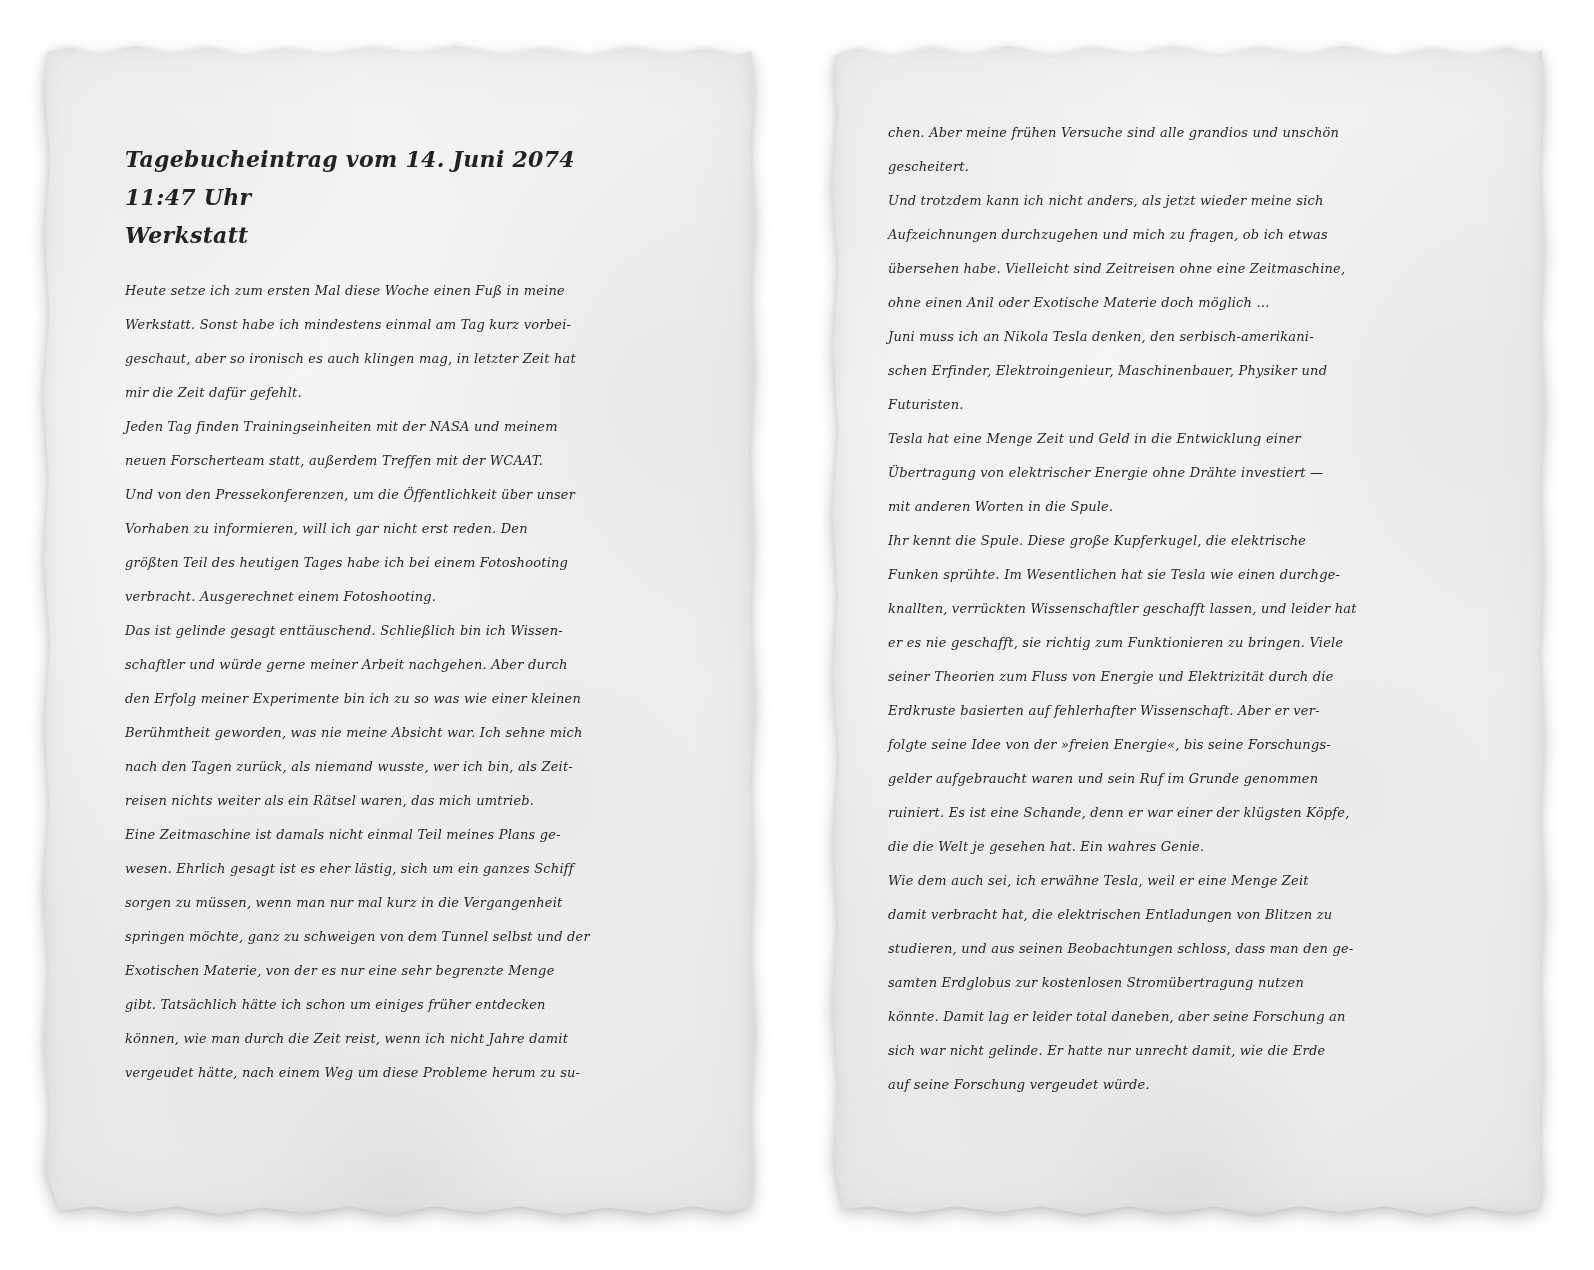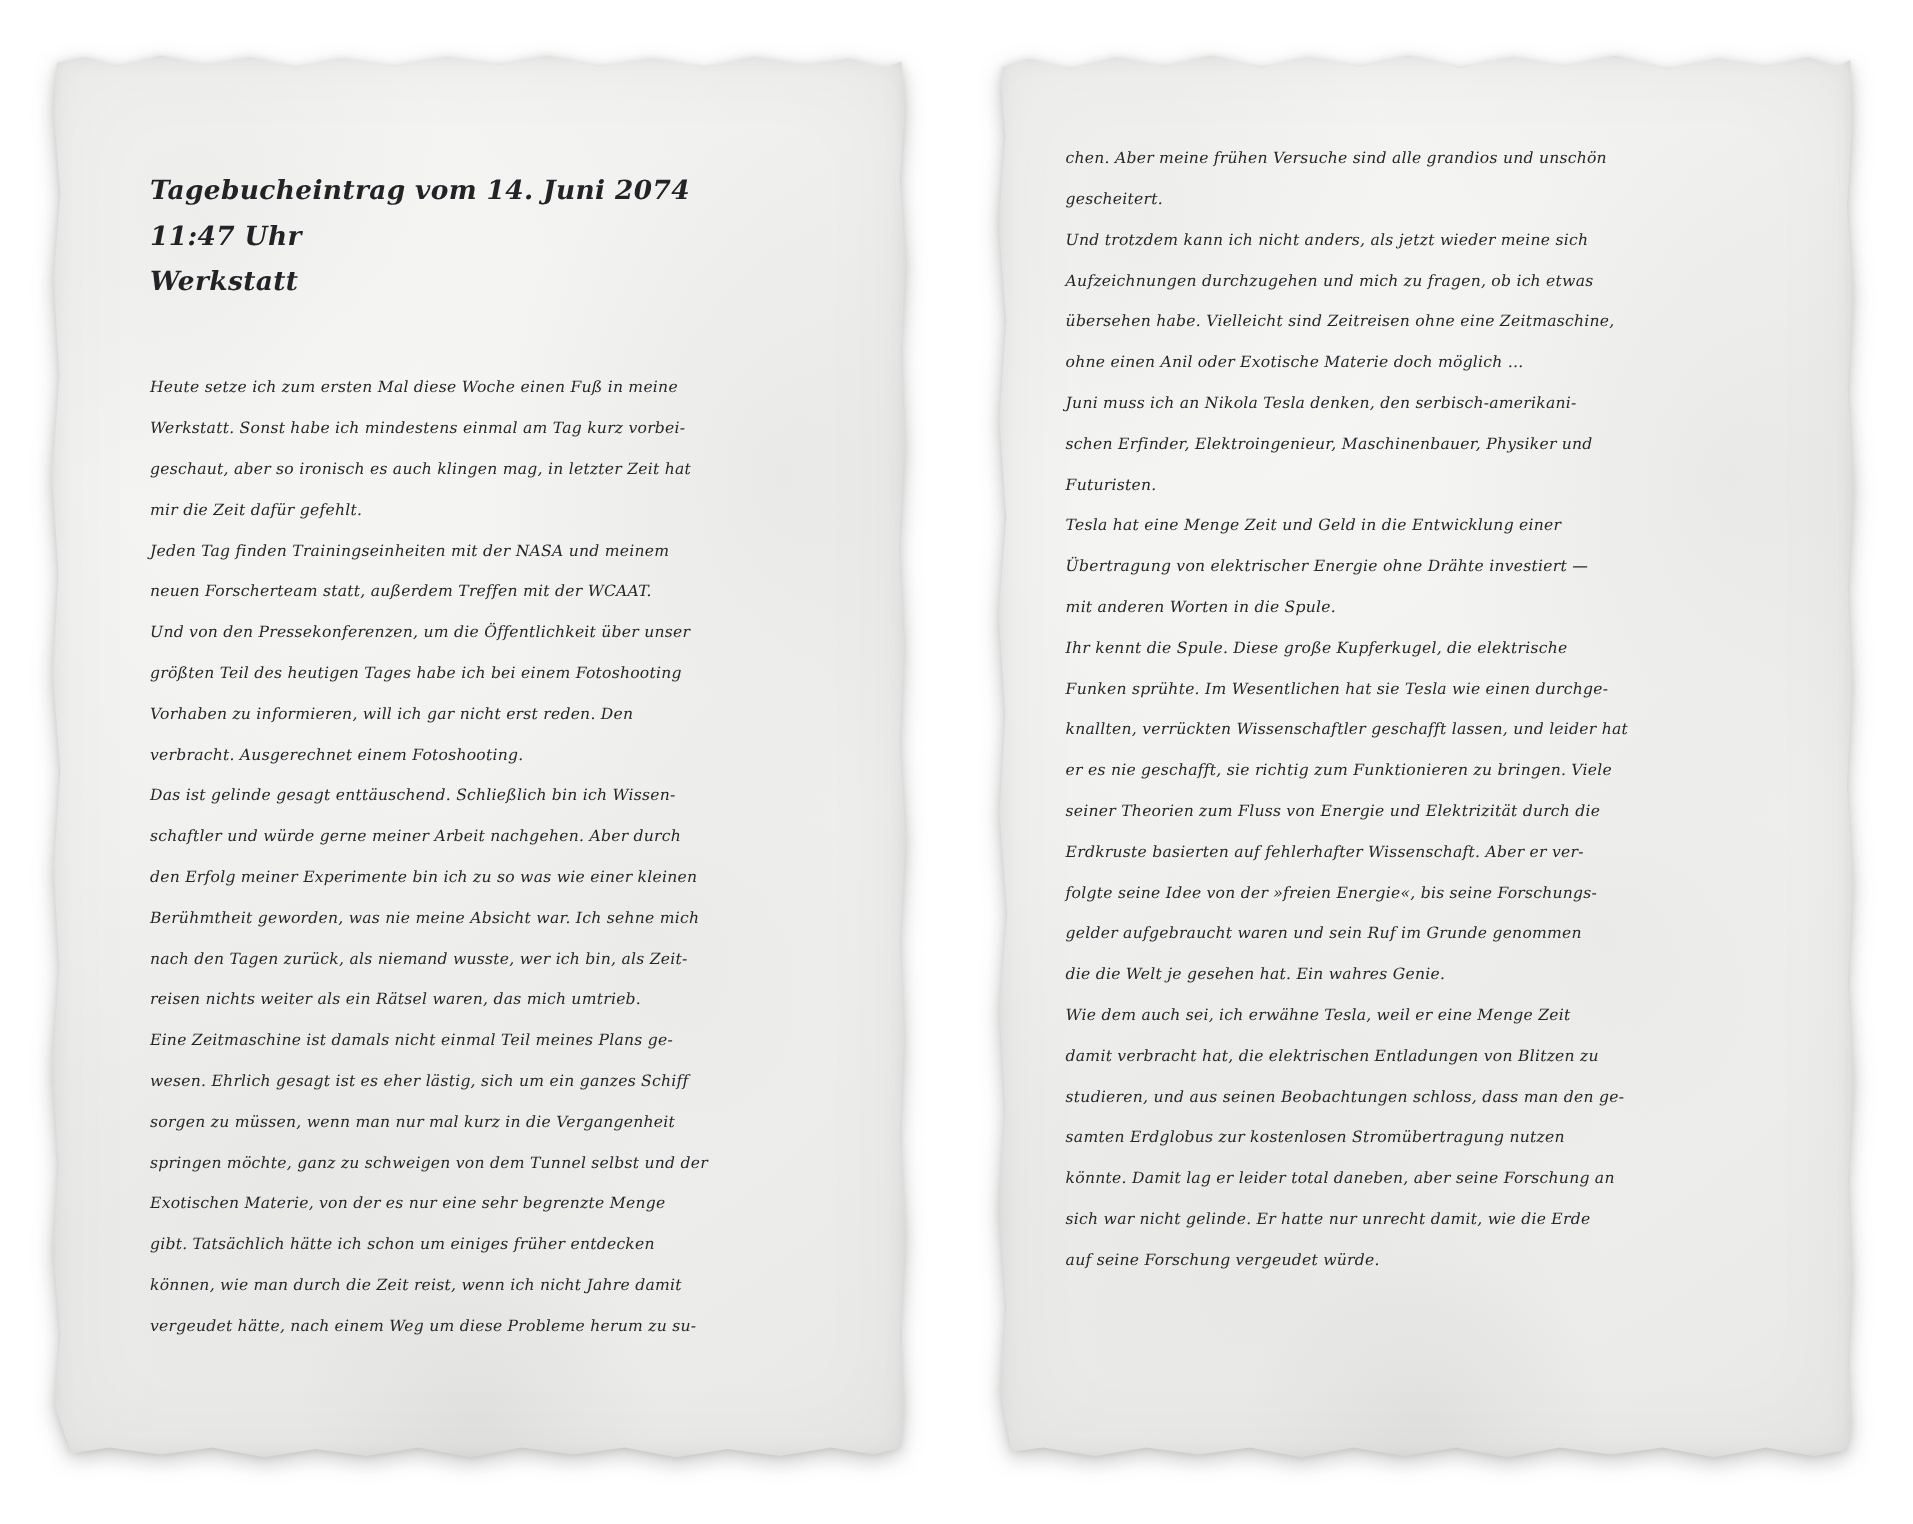--- a/index.html
+++ b/index.html
@@ -79,21 +79,21 @@
   .content {
     position: relative;
     z-index: 2;
     font-family: "DejaVu Serif", "Liberation Serif", serif;
     font-style: italic;
     color: #26262a;
   }
   .left  .content { padding: 96px 0 0 84px; }
   .right .content { padding: 72px 0 0 58px; }
 
-  .header { margin-bottom: 53px; }
+  .header { margin-bottom: 20px; }
   .header > div {
     white-space: pre;
     font-weight: 700;
     font-size: 22px;
     line-height: 38px;
     letter-spacing: 0.3px;
     color: #232327;
   }
   .body > div {
     white-space: pre;
@@ -116,22 +116,22 @@
             <div>Werkstatt</div>
           </div>
         <div class="body">
             <div>Heute setze ich zum ersten Mal diese Woche einen Fuß in meine</div>
             <div>Werkstatt. Sonst habe ich mindestens einmal am Tag kurz vorbei-</div>
             <div>geschaut, aber so ironisch es auch klingen mag, in letzter Zeit hat</div>
             <div>mir die Zeit dafür gefehlt.</div>
             <div>Jeden Tag finden Trainingseinheiten mit der NASA und meinem</div>
             <div>neuen Forscherteam statt, außerdem Treffen mit der WCAAT.</div>
             <div>Und von den Pressekonferenzen, um die Öffentlichkeit über unser</div>
+            <div>Vorhaben zu informieren, will ich gar nicht erst reden. Den</div>
             <div>größten Teil des heutigen Tages habe ich bei einem Fotoshooting</div>
-            <div>Vorhaben zu informieren, will ich gar nicht erst reden. Den</div>
             <div>verbracht. Ausgerechnet einem Fotoshooting.</div>
             <div>Das ist gelinde gesagt enttäuschend. Schließlich bin ich Wissen-</div>
             <div>schaftler und würde gerne meiner Arbeit nachgehen. Aber durch</div>
             <div>den Erfolg meiner Experimente bin ich zu so was wie einer kleinen</div>
             <div>Berühmtheit geworden, was nie meine Absicht war. Ich sehne mich</div>
             <div>nach den Tagen zurück, als niemand wusste, wer ich bin, als Zeit-</div>
             <div>reisen nichts weiter als ein Rätsel waren, das mich umtrieb.</div>
             <div>Eine Zeitmaschine ist damals nicht einmal Teil meines Plans ge-</div>
             <div>wesen. Ehrlich gesagt ist es eher lästig, sich um ein ganzes Schiff</div>
             <div>sorgen zu müssen, wenn man nur mal kurz in die Vergangenheit</div>
@@ -162,20 +162,21 @@
             <div>Übertragung von elektrischer Energie ohne Drähte investiert —</div>
             <div>mit anderen Worten in die Spule.</div>
             <div>Ihr kennt die Spule. Diese große Kupferkugel, die elektrische</div>
             <div>Funken sprühte. Im Wesentlichen hat sie Tesla wie einen durchge-</div>
             <div>knallten, verrückten Wissenschaftler geschafft lassen, und leider hat</div>
             <div>er es nie geschafft, sie richtig zum Funktionieren zu bringen. Viele</div>
             <div>seiner Theorien zum Fluss von Energie und Elektrizität durch die</div>
             <div>Erdkruste basierten auf fehlerhafter Wissenschaft. Aber er ver-</div>
             <div>folgte seine Idee von der »freien Energie«, bis seine Forschungs-</div>
             <div>gelder aufgebraucht waren und sein Ruf im Grunde genommen</div>
+            <div>ruiniert. Es ist eine Schande, denn er war einer der klügsten Köpfe,</div>
             <div>die die Welt je gesehen hat. Ein wahres Genie.</div>
             <div>Wie dem auch sei, ich erwähne Tesla, weil er eine Menge Zeit</div>
             <div>damit verbracht hat, die elektrischen Entladungen von Blitzen zu</div>
             <div>studieren, und aus seinen Beobachtungen schloss, dass man den ge-</div>
             <div>samten Erdglobus zur kostenlosen Stromübertragung nutzen</div>
             <div>könnte. Damit lag er leider total daneben, aber seine Forschung an</div>
             <div>sich war nicht gelinde. Er hatte nur unrecht damit, wie die Erde</div>
             <div>auf seine Forschung vergeudet würde.</div>
           </div>
       </div>

